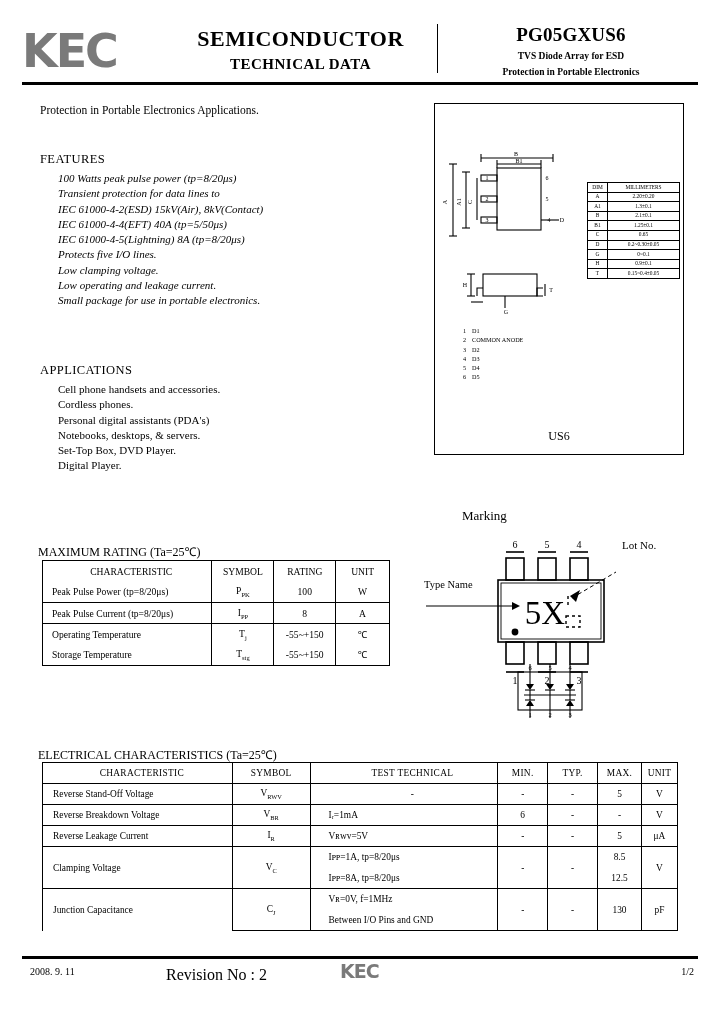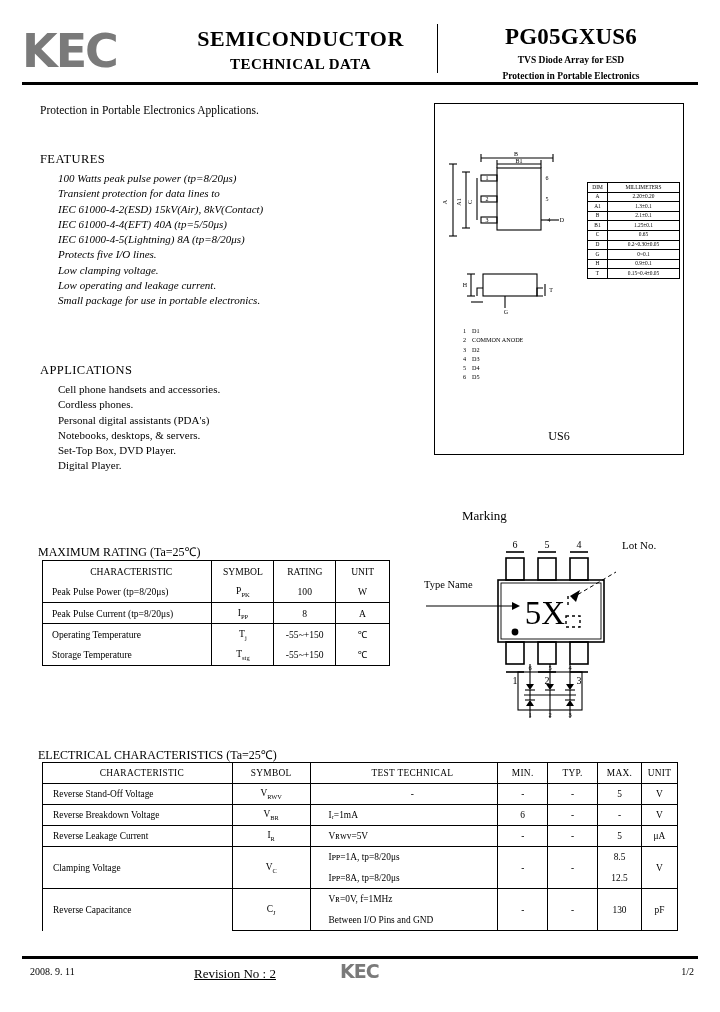--- a/index.html
+++ b/index.html
@@ -31,21 +31,21 @@
   }
   .semi-title {
     font-family:"Liberation Serif", serif;
     font-weight:bold; font-size:22px; letter-spacing:0.5px;
   }
   .tech-title {
     font-family:"Liberation Serif", serif;
     font-weight:bold; font-size:15px; letter-spacing:0.5px; margin-top:4px;
   }
   .part-cell { width:260px; text-align:center; padding-left:6px; }
-  .part-name { font-weight:bold; font-size:23px; letter-spacing:0.2px; }
+  .part-name { font-weight:bold; font-size:19px; letter-spacing:0.2px; }
   .part-sub { font-weight:bold; font-size:9.5px; line-height:12px; margin-top:4px; }
   .rule { height:3px; background:#000; margin:4px 22px 0 22px; }
 
   
   .intro { position:absolute; left:40px; top:104px; font-size:11.5px; }
 
   .sec-head { font-size:12.5px; letter-spacing:0.4px; }
   .list { margin-top:4px; }
   .list li { list-style:none; font-size:11px; line-height:15.3px; }
   ul { margin:0; padding:0; }
@@ -124,21 +124,21 @@
   .ectable tr.hdr td { text-align:center; letter-spacing:0.3px; }
   .nb { border-bottom:none !important; }
   .nt { border-top:none !important; }
 
   sub { font-size:0.68em; }
 
   
   .foot-rule { position:absolute; left:22px; top:956px; width:676px; height:2.5px; background:#000; }
   .footer { position:absolute; left:22px; top:964px; width:676px; height:24px; }
   .f-date { position:absolute; left:8px; top:2px; font-size:10px;text-align:right; }
-  .f-rev  { position:absolute; left:172px; top:2px; font-size:13px;text-decoration:underline; }
+  .f-rev  { position:absolute; left:144px; top:2px; font-size:16px; }
   .f-logo {
     position:absolute; left:318px; top:-4px;
     font-family:"DejaVu Sans", sans-serif; font-weight:bold; font-size:19px;
     letter-spacing:-1px; color:#7a7a7a;
   }
   .f-page { position:absolute; right:4px; top:2px; font-size:10px; }
 </style>
 </head>
 <body>
 
@@ -501,21 +501,21 @@
         <td class="c-typ" rowspan="2">-</td>
         <td class="c-max nb">8.5</td>
         <td class="c-unit" rowspan="2">V</td>
       </tr>
       <tr>
         <td class="c-cond nt">Iᴘᴘ=8A, tp=8/20μs</td>
         <td class="c-max nt">12.5</td>
       </tr>
 
       <tr>
-        <td class="c-char nb" rowspan="2" style="border-bottom:1px solid #000">Reverse Capacitance</td>
+        <td class="c-char nb" rowspan="2" style="border-bottom:1px solid #000">Junction Capacitance</td>
         <td class="c-sym" rowspan="2"><span>C</span><sub>J</sub></td>
         <td class="c-cond nb">Vʀ=0V, f=1MHz</td>
         <td class="c-min" rowspan="2">-</td>
         <td class="c-typ" rowspan="2">-</td>
         <td class="c-max" rowspan="2">130</td>
         <td class="c-unit" rowspan="2">pF</td>
       </tr>
       <tr>
         <td class="c-cond nt">Between I/O Pins and GND</td>
       </tr>

